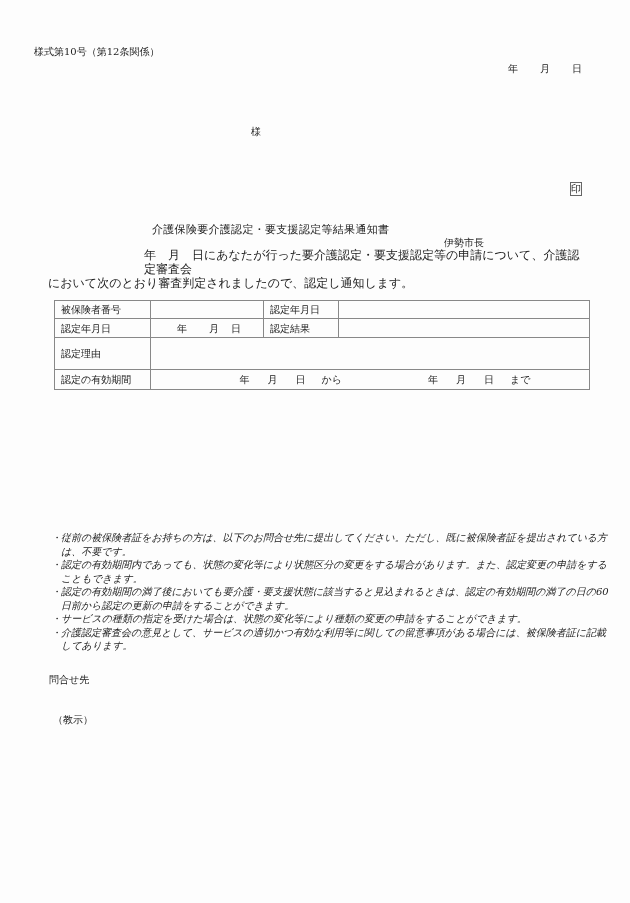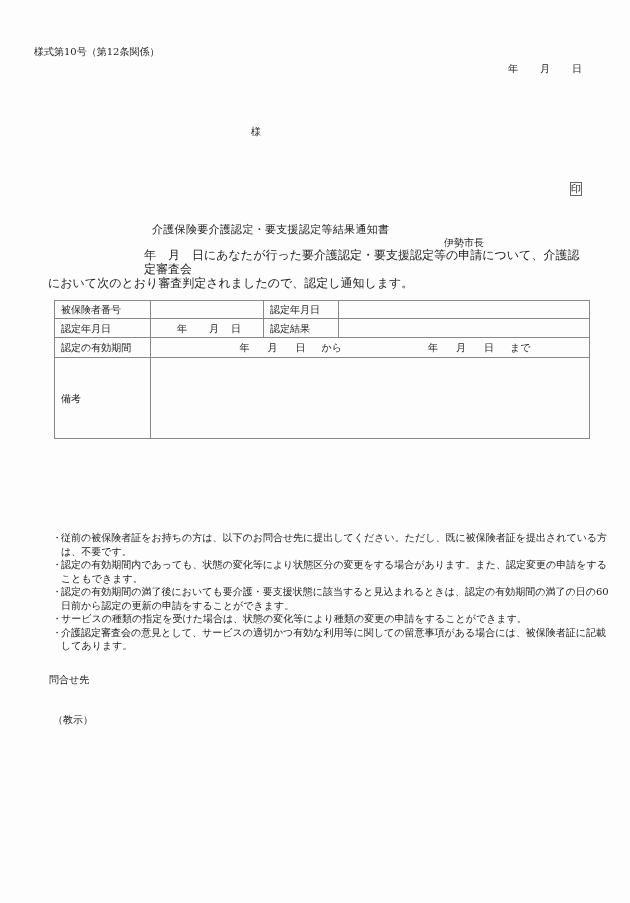--- a/index.html
+++ b/index.html
@@ -39,21 +39,21 @@
     }
     td.lbl { width: 96px; }
     td.v1 { width: 113px; }
     td.lbl2 { width: 75px; }
     .r1 { height: 18px; } .r2 { height: 19px; } .r3 { height: 32px; }
     .r4 { height: 58px; } .r5 { height: 20px; } .r6 { height: 81px; }
     .dateparts span { display: inline-block; }
     .notes { position: absolute; left: 52px; top: 531px; width: 560px; font-size: 10px; line-height: 13.5px; }
     .note { display: flex; }
     .note .bullet { width: 9px; flex: none; }
-    .note .txt { flex: 1; }
+    .note .txt { flex: 1; font-style: italic; }
     .contact { left: 49px; top: 673px; }
     .instruction { left: 53px; top: 713px; }
   </style>
 </head>
 <body>
 
 <div class="page">
 
   <div class="abs small form-no">様式第10号（第12条関係）</div>
 
@@ -82,29 +82,29 @@
       <td></td>
     </tr>
     <tr class="r2">
       <td class="lbl">認定年月日</td>
       <td class="v1 dateparts" style="padding-left:26px;">
         <span>年</span><span style="width:22px"></span><span>月</span><span style="width:12px"></span><span>日</span>
       </td>
       <td class="lbl2">認定結果</td>
       <td></td>
     </tr>
+    <tr class="r3">
+      <td class="lbl">認定理由</td>
+      <td colspan="3"></td>
+    </tr>
     <tr class="r5">
       <td class="lbl">認定の有効期間</td>
       <td colspan="3" class="dateparts" style="padding-left:36px;text-align:center;">
         <span>年</span><span style="width:18px"></span><span>月</span><span style="width:18px"></span><span>日</span><span style="width:16px"></span><span>から</span><span style="width:86px"></span><span>年</span><span style="width:18px"></span><span>月</span><span style="width:18px"></span><span>日</span><span style="width:16px"></span><span>まで</span>
       </td>
-    </tr>
-    <tr class="r6">
-      <td class="lbl">備考</td>
-      <td colspan="3"></td>
     </tr>
   </tbody>
     </table>
 
   <div class="notes">
     <div class="note">
         <span class="bullet">・</span>
         <span class="txt">従前の被保険者証をお持ちの方は、以下のお問合せ先に提出してください。ただし、既に被保険者証を提出されている方は、不要です。</span>
       </div>
     <div class="note">

